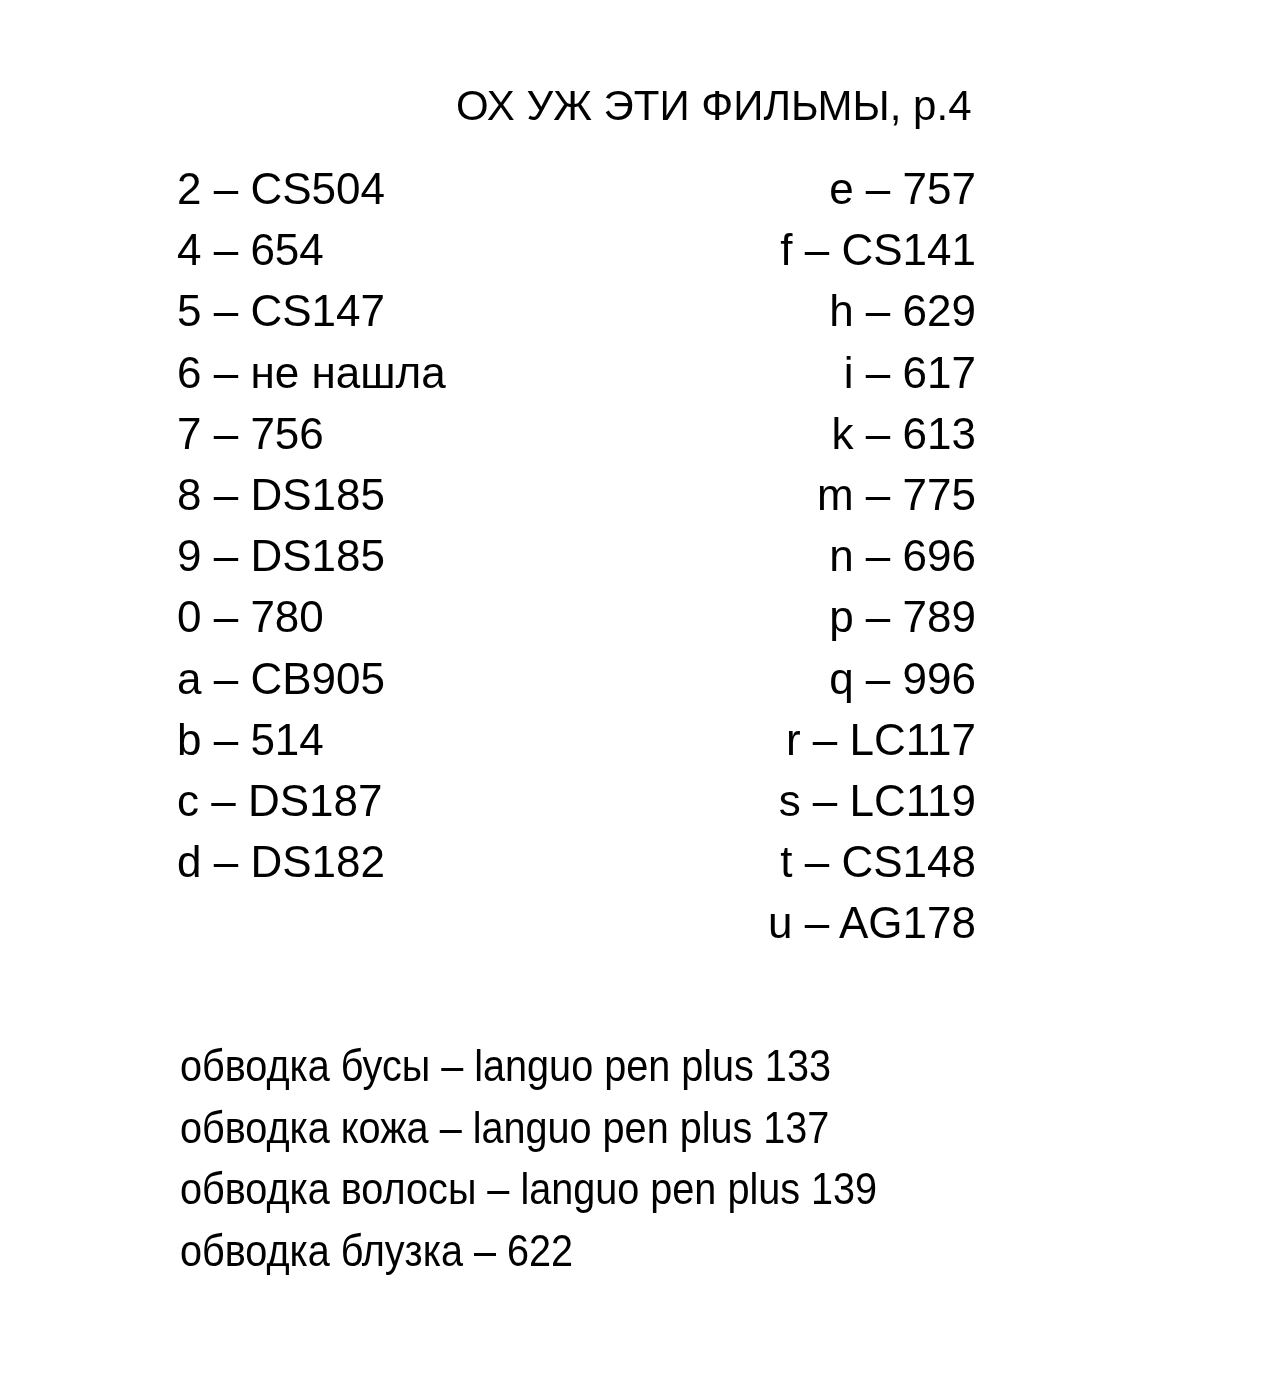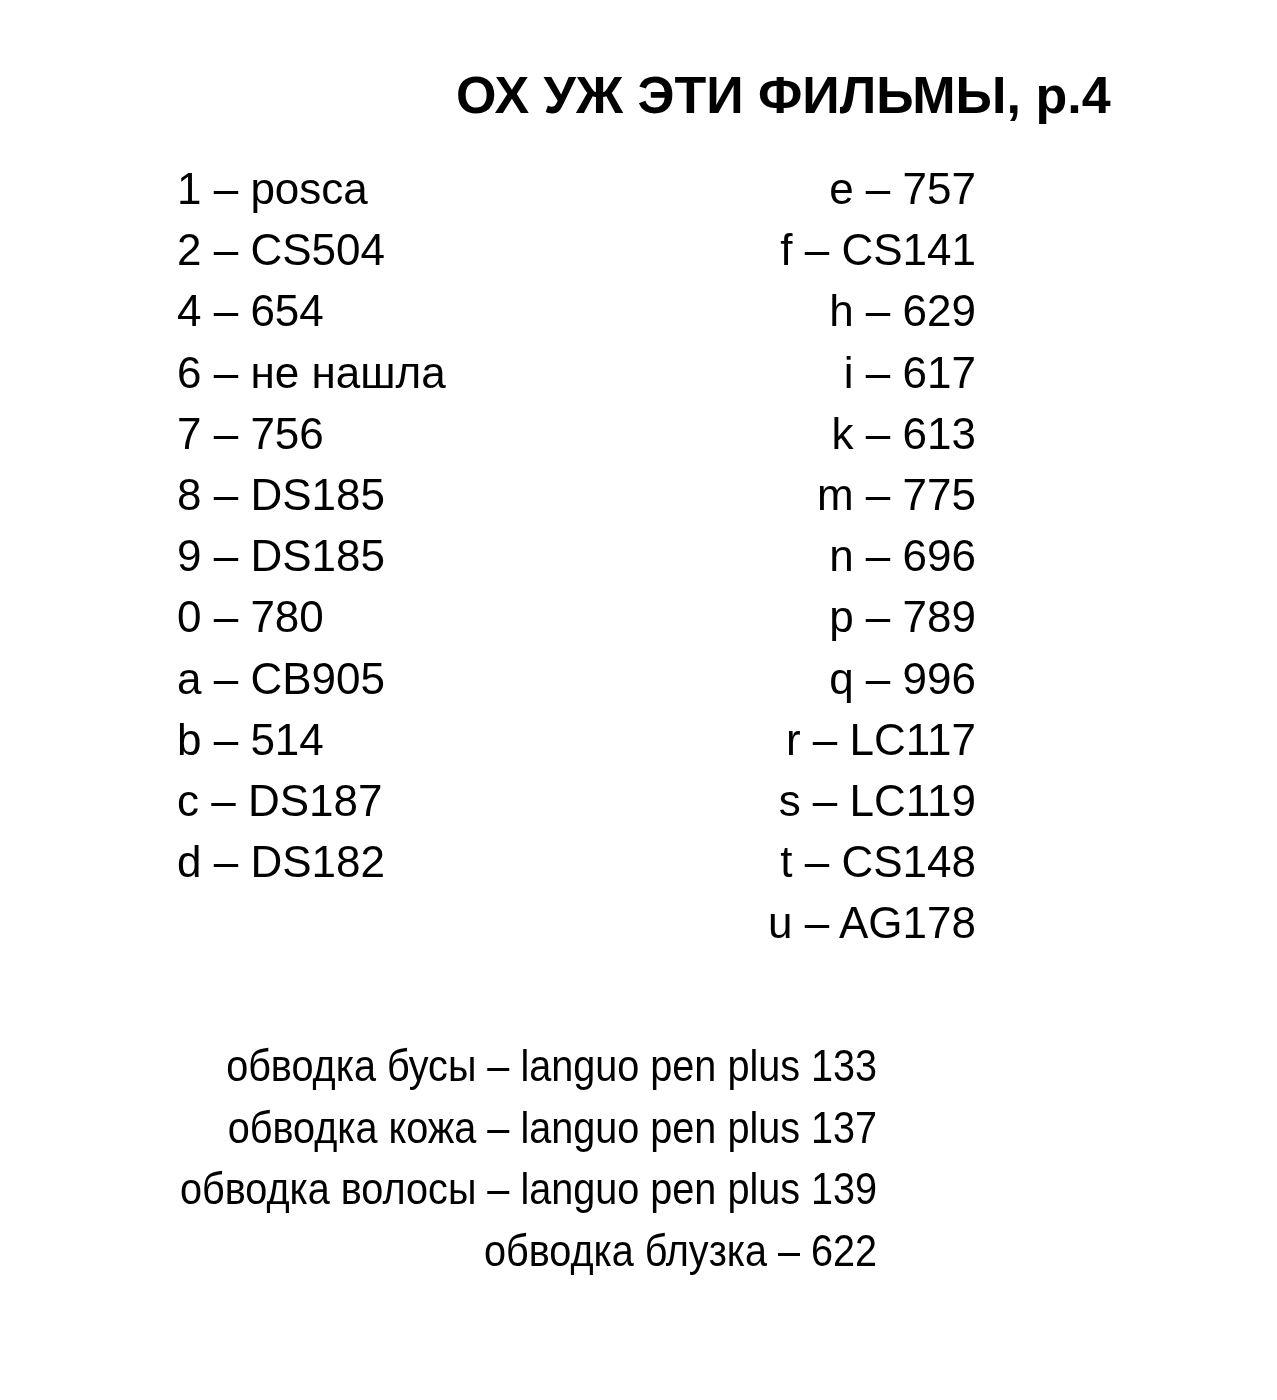--- a/index.html
+++ b/index.html
@@ -11,23 +11,23 @@
       width: 1277px;
       height: 1400px;
       position: relative;
       overflow: hidden;
       color: #000000;
       font-family: "Liberation Sans", sans-serif;
     }
     .title {
       position: absolute;
       left: 456px;
-      top: 69px;
-      font-size: 52px;
-      font-weight: bold;
+      top: 80px;
+      font-size: 42px;
+      font-weight: normal;
       line-height: 52px;
       white-space: nowrap;
       letter-spacing: 0px;
     }
     .col {
       position: absolute;
       top: 163px;
       margin: 0;
       padding: 0;
       list-style: none;
@@ -40,40 +40,39 @@
       line-height: 52px;
       white-space: nowrap;
     }
     .notes {
       position: absolute;
       left: 180px;
       top: 1040px;
       margin: 0;
       padding: 0;
       list-style: none;
-      text-align: right;
     }
     .notes li {
       height: 61.5px;
       font-size: 44px;
       line-height: 52px;
       white-space: nowrap;
       transform: scaleX(0.9);
       transform-origin: left center;
     }
   </style>
 </head>
 <body>
 
 <div class="title">ОХ УЖ ЭТИ ФИЛЬМЫ, р.4</div>
 
 <ul class="col col-left">
-  <li>1 – posca</li>
   <li>2 – CS504</li>
   <li>4 – 654</li>
+  <li>5 – CS147</li>
   <li>6 – не нашла</li>
   <li>7 – 756</li>
   <li>8 – DS185</li>
   <li>9 – DS185</li>
   <li>0 – 780</li>
   <li>a – CB905</li>
   <li>b – 514</li>
   <li>c – DS187</li>
   <li>d – DS182</li>
 </ul>

